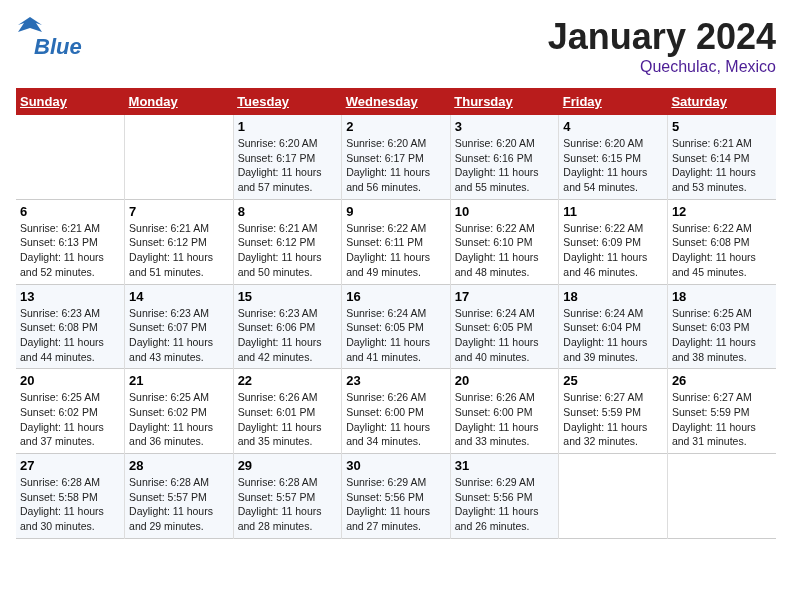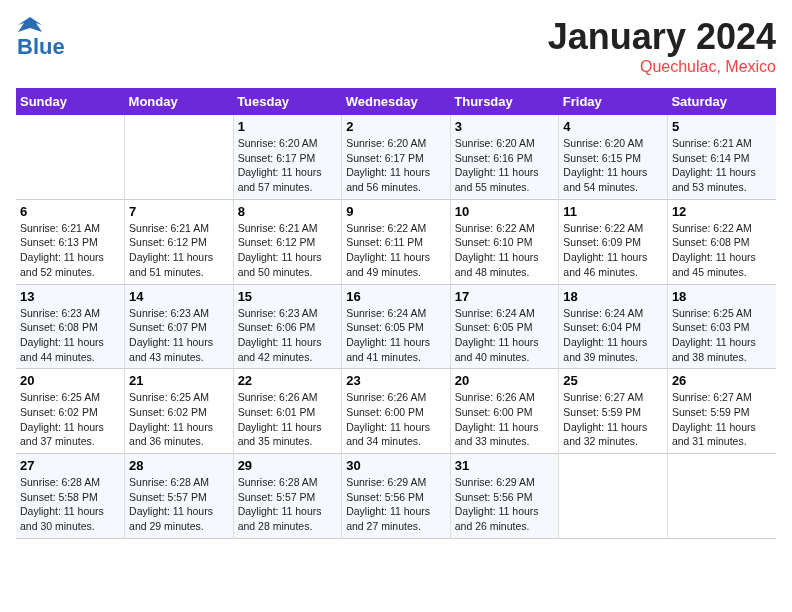--- a/index.html
+++ b/index.html
@@ -24,34 +24,35 @@
     .title-block {
       text-align: right;
     }
     .month-title {
       font-size: 36px;
       font-weight: bold;
       color: #222;
     }
     .location {
       font-size: 16px;
-      color: #ef4444;
+      color: #4c1d95;
     }
     table {
       width: 100%;
       border-collapse: collapse;
       font-size: 11px;
     }
     thead th {
-      background: #6d28d9;
+      background: #b91c1c;
       color: #fff;
       padding: 6px 4px;
       text-align: left;
       font-size: 13px;
       font-weight: bold;
+      text-decoration: underline;
     }
     tbody tr {
       border-bottom: 1px solid #ccc;
     }
     tbody td {
       vertical-align: top;
       padding: 4px;
       border-right: 1px solid #ddd;
       height: 80px;
       width: calc(100% / 7);
@@ -80,21 +81,21 @@
 </head>
 <body>
 
 <div class="header">
   <div class="logo">
   <div style="display:flex;align-items:center;gap:0;margin-bottom:-4px;">
     <svg width="28" height="22" viewBox="0 0 28 22">
       <polygon points="14,1 26,9 20,7 26,16 14,12 2,16 8,7 2,9" fill="#2a6db5"></polygon>
     </svg>
   </div>
-  <span style="font-size:22px;font-weight:bold;color:#2a6db5;margin-left:1px;">Blue</span>
+  <span style="font-size:22px;font-weight:bold;color:#2a6db5;margin-left:18px;font-style:italic;">Blue</span>
 </div>
   <div class="title-block">
     <div class="month-title">January 2024</div>
     <div class="location">Quechulac, Mexico</div>
   </div>
 </div>
 
 <table>
   <thead>
     <tr>

